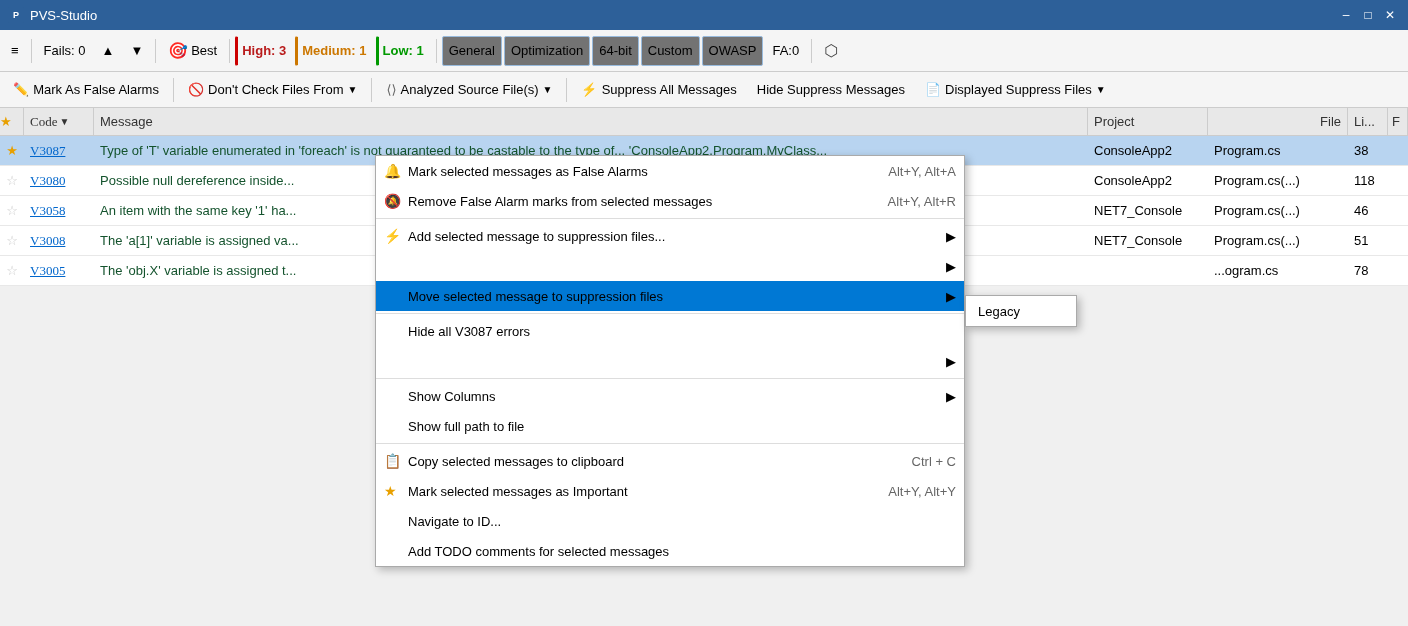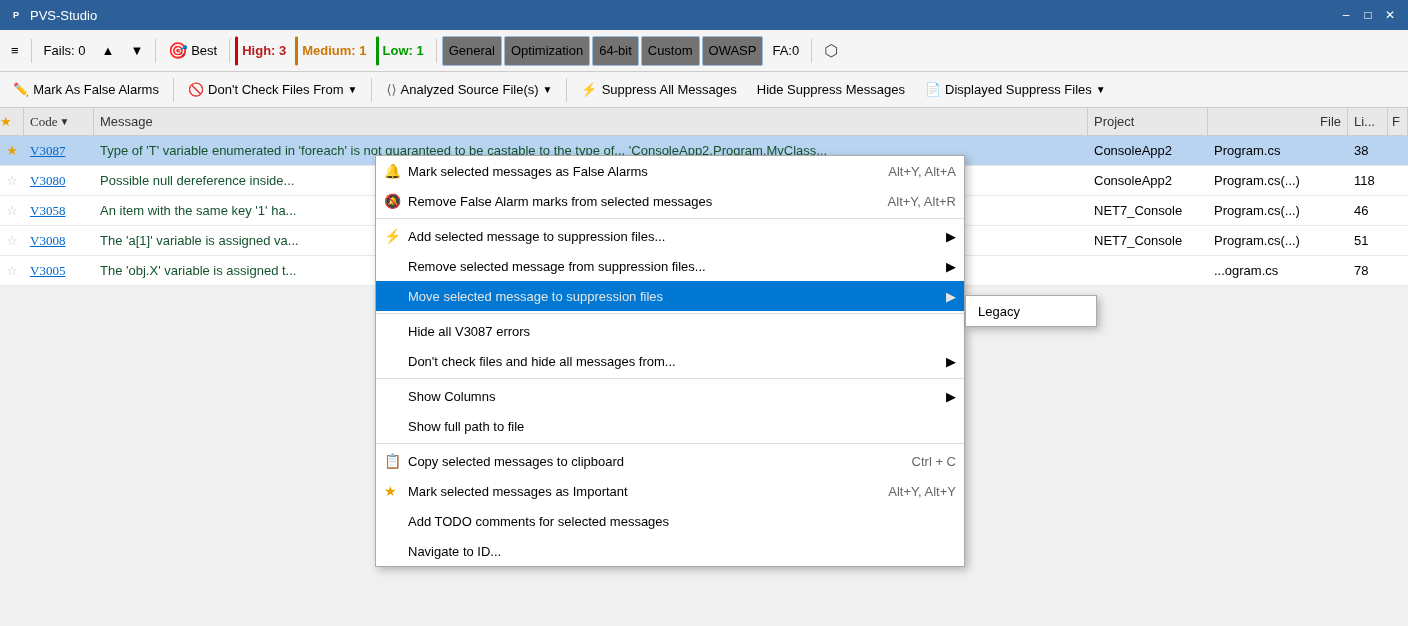--- a/index.html
+++ b/index.html
@@ -122,21 +122,21 @@
     }
     .ctx-item {
       height: 30px;
       display: flex;
       align-items: center;
       padding: 0 8px 0 32px;
       cursor: pointer;
       gap: 6px;
       position: relative;
     }
-    .ctx-item:hover, .ctx-item.active { background: #0078d4; color: #e5e5e5; }
+    .ctx-item:hover, .ctx-item.active { background: #0078d4; color: #000000; }
     .ctx-item .ctx-shortcut {
       margin-left: auto;
       color: #666;
       font-size: 13px;
     }
     .ctx-item .ctx-arrow { margin-left: auto; }
     .ctx-separator { height: 1px; background: #ddd; margin: 2px 0; }
     .ctx-icon {
       position: absolute;
       left: 8px;
@@ -144,21 +144,21 @@
     }
 
     
     #submenu {
       position: absolute;
       top: 295px;
       left: 965px;
       background: white;
       border: 1px solid #aaa;
       box-shadow: 3px 3px 8px rgba(0,0,0,0.25);
-      width: 132px;
+      width: 112px;
       z-index: 101;
       font-size: 13px;
     }
     .sub-item {
       height: 30px;
       display: flex;
       align-items: center;
       padding: 0 12px;
       cursor: pointer;
     }
@@ -364,33 +364,31 @@
     <span>Remove False Alarm marks from selected messages</span>
     <span class="ctx-shortcut">Alt+Y, Alt+R</span>
   </div>
   <div class="ctx-separator"></div>
   <div class="ctx-item">
     <span class="ctx-icon" style="color:#cc00cc;">⚡</span>
     <span>Add selected message to suppression files...</span>
     <span class="ctx-arrow">▶</span>
   </div>
   <div class="ctx-item">
-    <span>Remove selected message from suppression files...</span>
     <span class="ctx-arrow">▶</span>
   </div>
   <div class="ctx-item active">
     <span>Move selected message to suppression files</span>
     <span class="ctx-arrow">▶</span>
   </div>
   <div class="ctx-separator"></div>
   <div class="ctx-item">
     <span>Hide all V3087 errors</span>
   </div>
   <div class="ctx-item">
-    <span>Don't check files and hide all messages from...</span>
     <span class="ctx-arrow">▶</span>
   </div>
   <div class="ctx-separator"></div>
   <div class="ctx-item">
     <span>Show Columns</span>
     <span class="ctx-arrow">▶</span>
   </div>
   <div class="ctx-item">
     <span>Show full path to file</span>
   </div>
@@ -399,24 +397,24 @@
     <span class="ctx-icon">📋</span>
     <span>Copy selected messages to clipboard</span>
     <span class="ctx-shortcut">Ctrl + C</span>
   </div>
   <div class="ctx-item">
     <span class="ctx-icon" style="color:#e8a000;">★</span>
     <span>Mark selected messages as Important</span>
     <span class="ctx-shortcut">Alt+Y, Alt+Y</span>
   </div>
   <div class="ctx-item">
+    <span>Navigate to ID...</span>
+  </div>
+  <div class="ctx-item">
     <span>Add TODO comments for selected messages</span>
-  </div>
-  <div class="ctx-item">
-    <span>Navigate to ID...</span>
   </div>
 </div>
 
 <div id="submenu">
   <div class="sub-item">
     <span>Legacy</span>
   </div>
 </div>
 
 </body></html>

